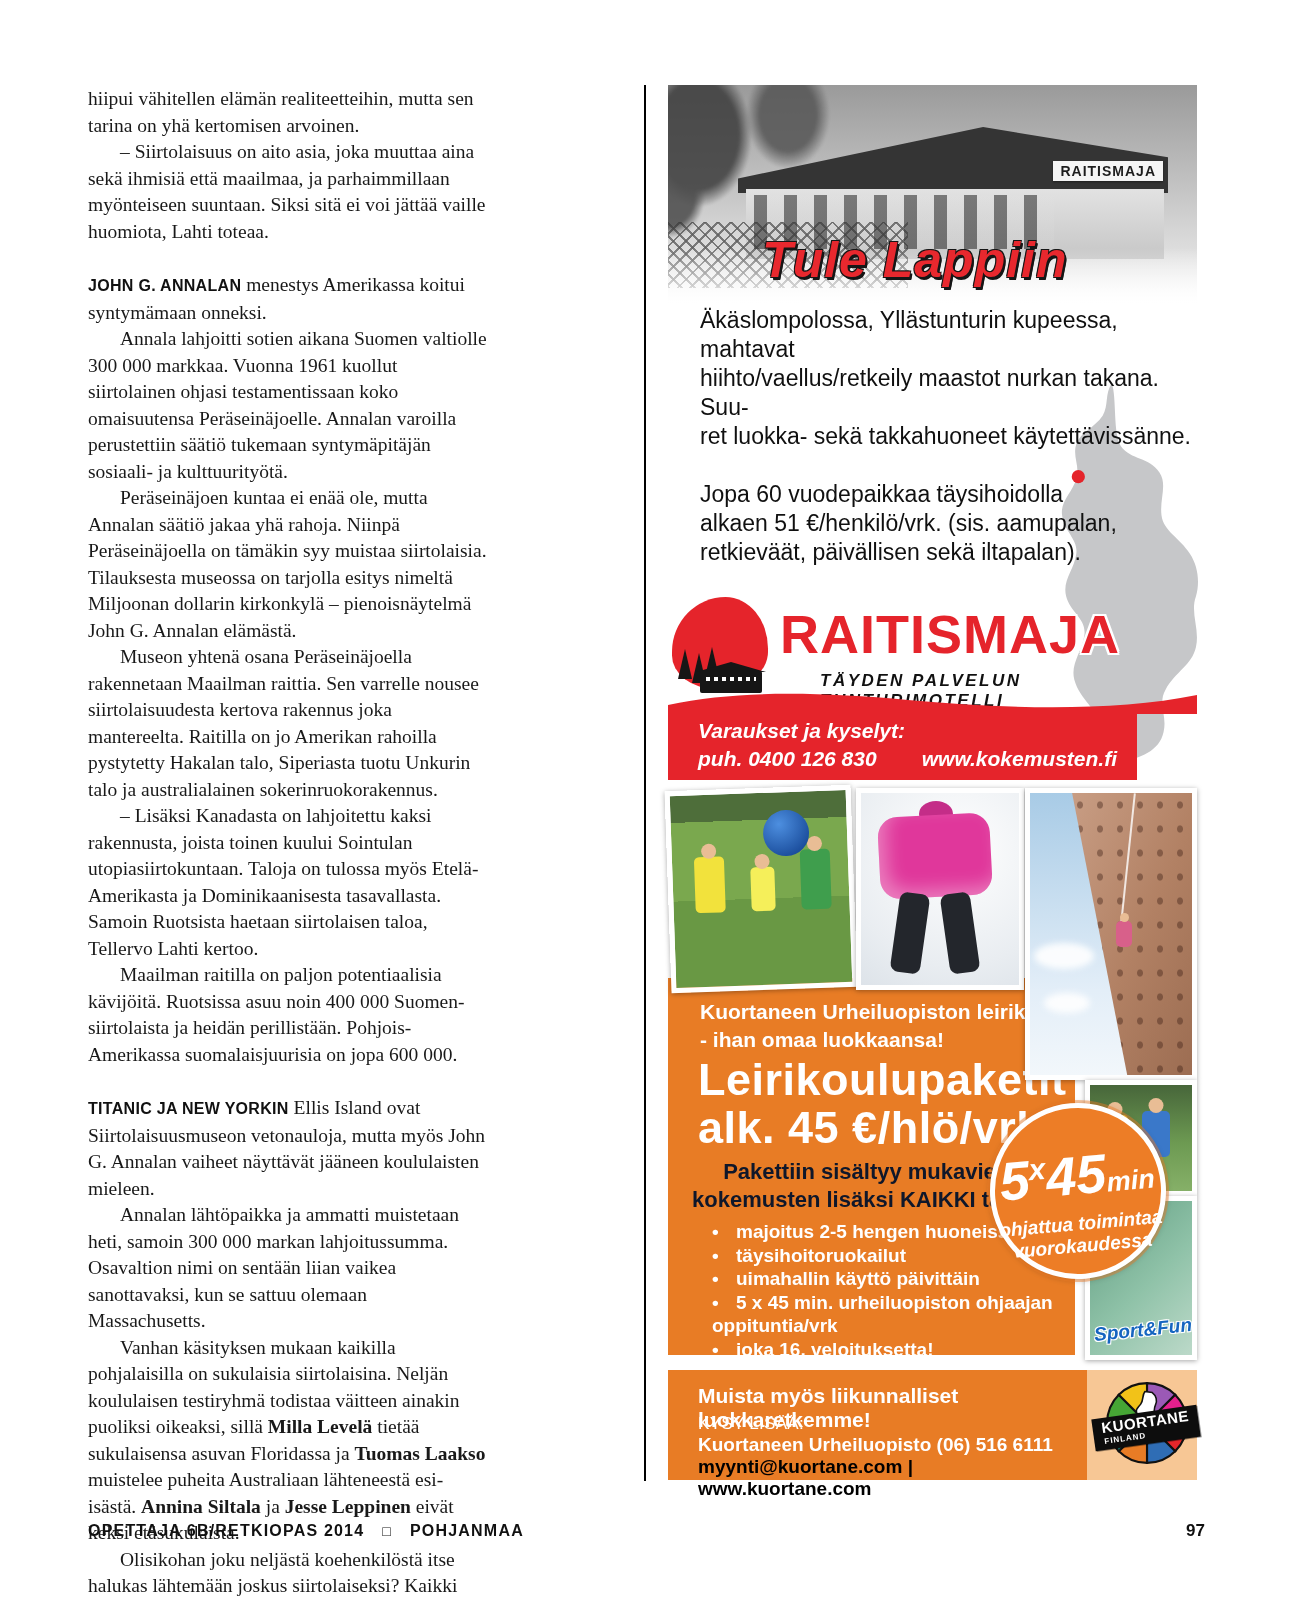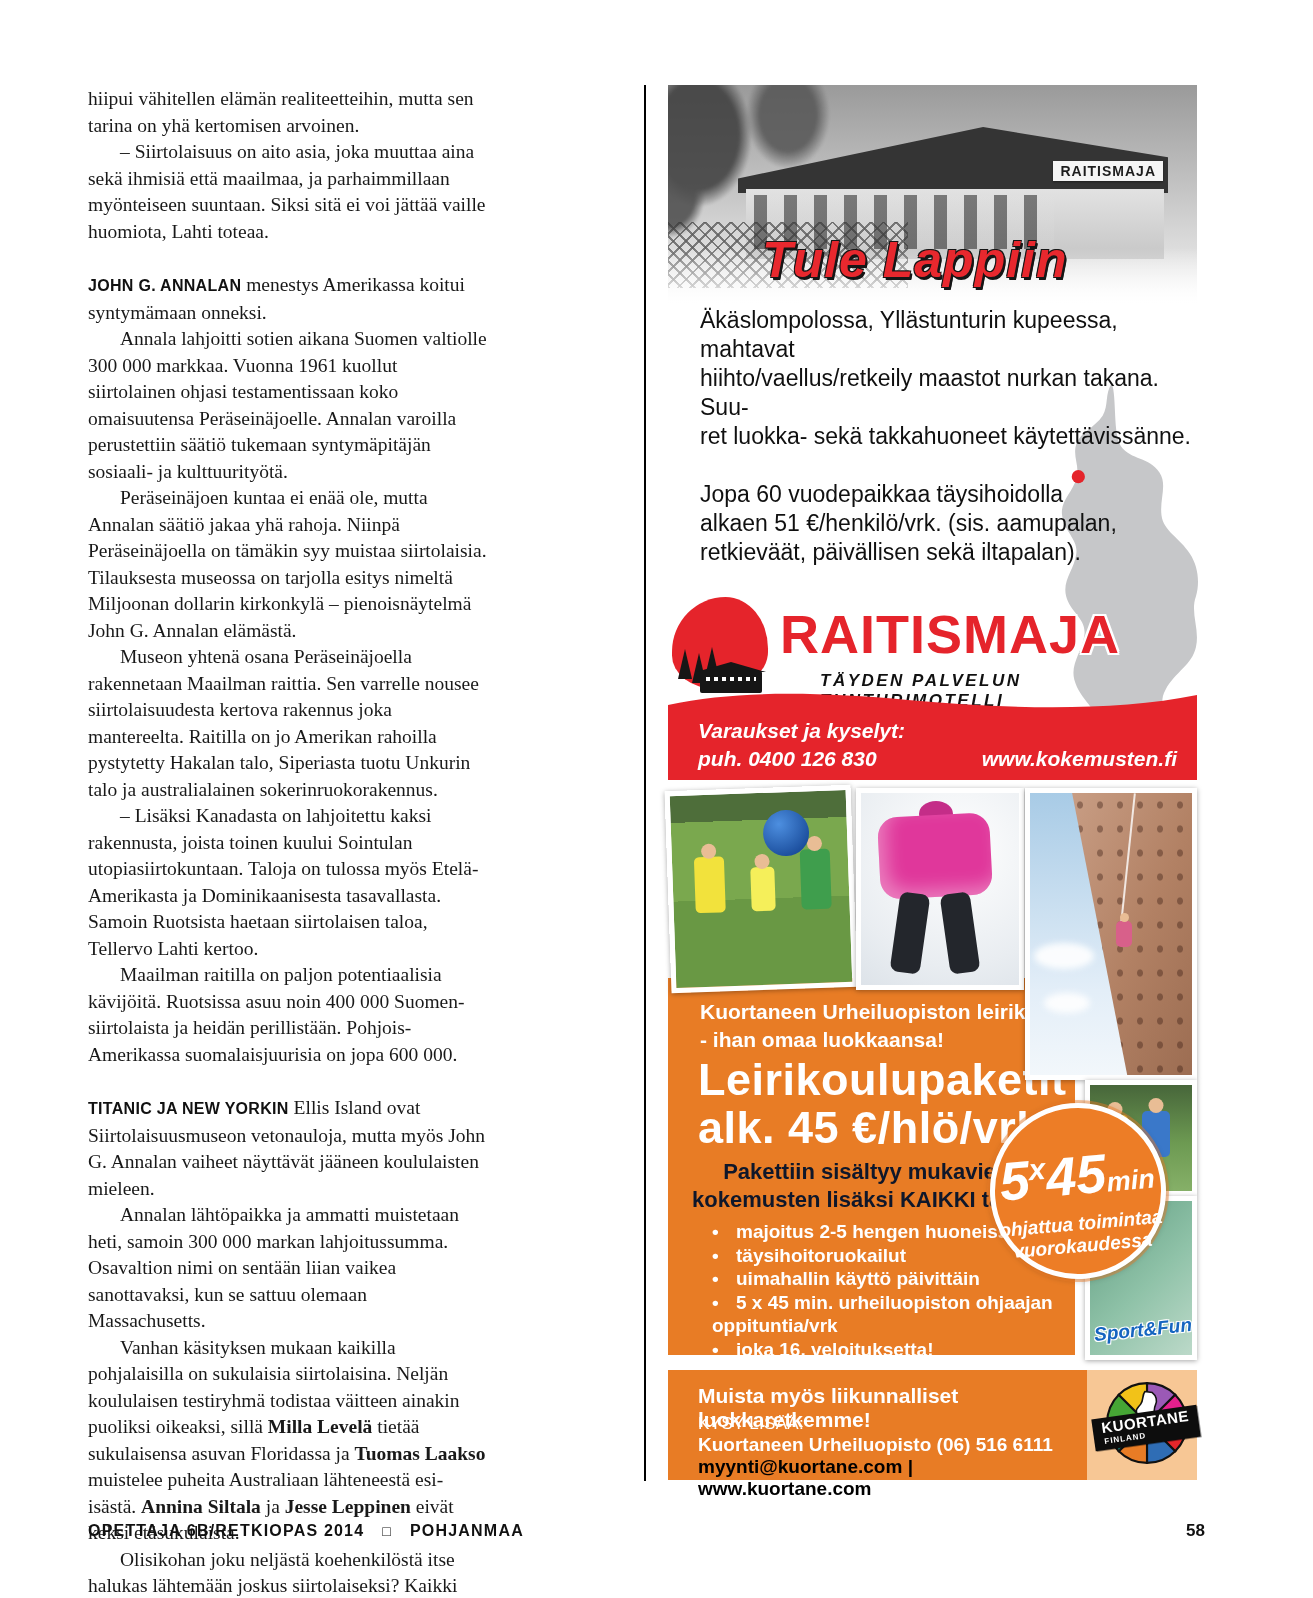--- a/index.html
+++ b/index.html
@@ -55,21 +55,21 @@
   .rm-blob .house{position:absolute;left:28px;bottom:4px;width:62px;height:22px;background:#161616;border-radius:2px;}
   .rm-blob .house::before{content:"";position:absolute;left:-4px;top:-9px;width:70px;height:10px;background:#161616;
     clip-path:polygon(0 100%,50% 0,100% 100%);}
   .rm-blob .house::after{content:"";position:absolute;left:6px;top:6px;width:50px;height:4px;
     background:repeating-linear-gradient(90deg,#fff 0 4px,transparent 4px 8px);}
   .rm-logotext{position:absolute;left:112px;top:518px;z-index:1;font-size:54px;font-weight:bold;
     letter-spacing:1px;color:#e5242b;
     text-shadow:2px 2px 0 #fff,-2px -2px 0 #fff,2px -2px 0 #fff,-2px 2px 0 #fff,0 2px 0 #fff,2px 0 0 #fff,0 -2px 0 #fff,-2px 0 0 #fff;}
   .rm-tagline{position:absolute;left:116px;top:586px;z-index:1;font-size:17px;font-weight:bold;
     font-style:italic;letter-spacing:2.5px;color:#111;margin-left:36px;}
-  .rm-band{position:absolute;left:0;top:628px;width:529px;height:67px;background:#e5242b;z-index:2;}
+  .rm-band{position:absolute;left:0;top:628px;width:469px;height:67px;background:#e5242b;z-index:2;}
   .rm-band svg{position:absolute;left:0;top:-23px;display:block;}
   .band-left{position:absolute;left:30px;top:4px;color:#fff;font-weight:bold;font-style:italic;
     font-size:21px;line-height:28px;}
   .band-right{position:absolute;right:20px;bottom:9px;color:#fff;font-weight:bold;font-style:italic;font-size:21px;}
 
   
   .ku{position:absolute;left:668px;top:788px;width:529px;height:700px;}
   .ku-main{position:absolute;left:0;top:190px;width:407px;height:377px;background:#e87c25;}
   .ku-intro{position:absolute;left:32px;top:20px;color:#fff;font-weight:bold;font-size:21px;
     line-height:28px;white-space:pre-line;}
@@ -311,15 +311,15 @@
     <div class="ku-banner">
       <div class="bn">KUORTANE</div>
       <div class="bf">FINLAND</div>
     </div>
 
   </div>
 
   <div class="page-footer">
     <span>OPETTAJA 6B/RETKIOPAS 2014</span><span class="sep">□</span><span>POHJANMAA</span>
   </div>
-  <div class="page-num">58</div>
+  <div class="page-num">97</div>
 
 </div>
 
 </body></html>

